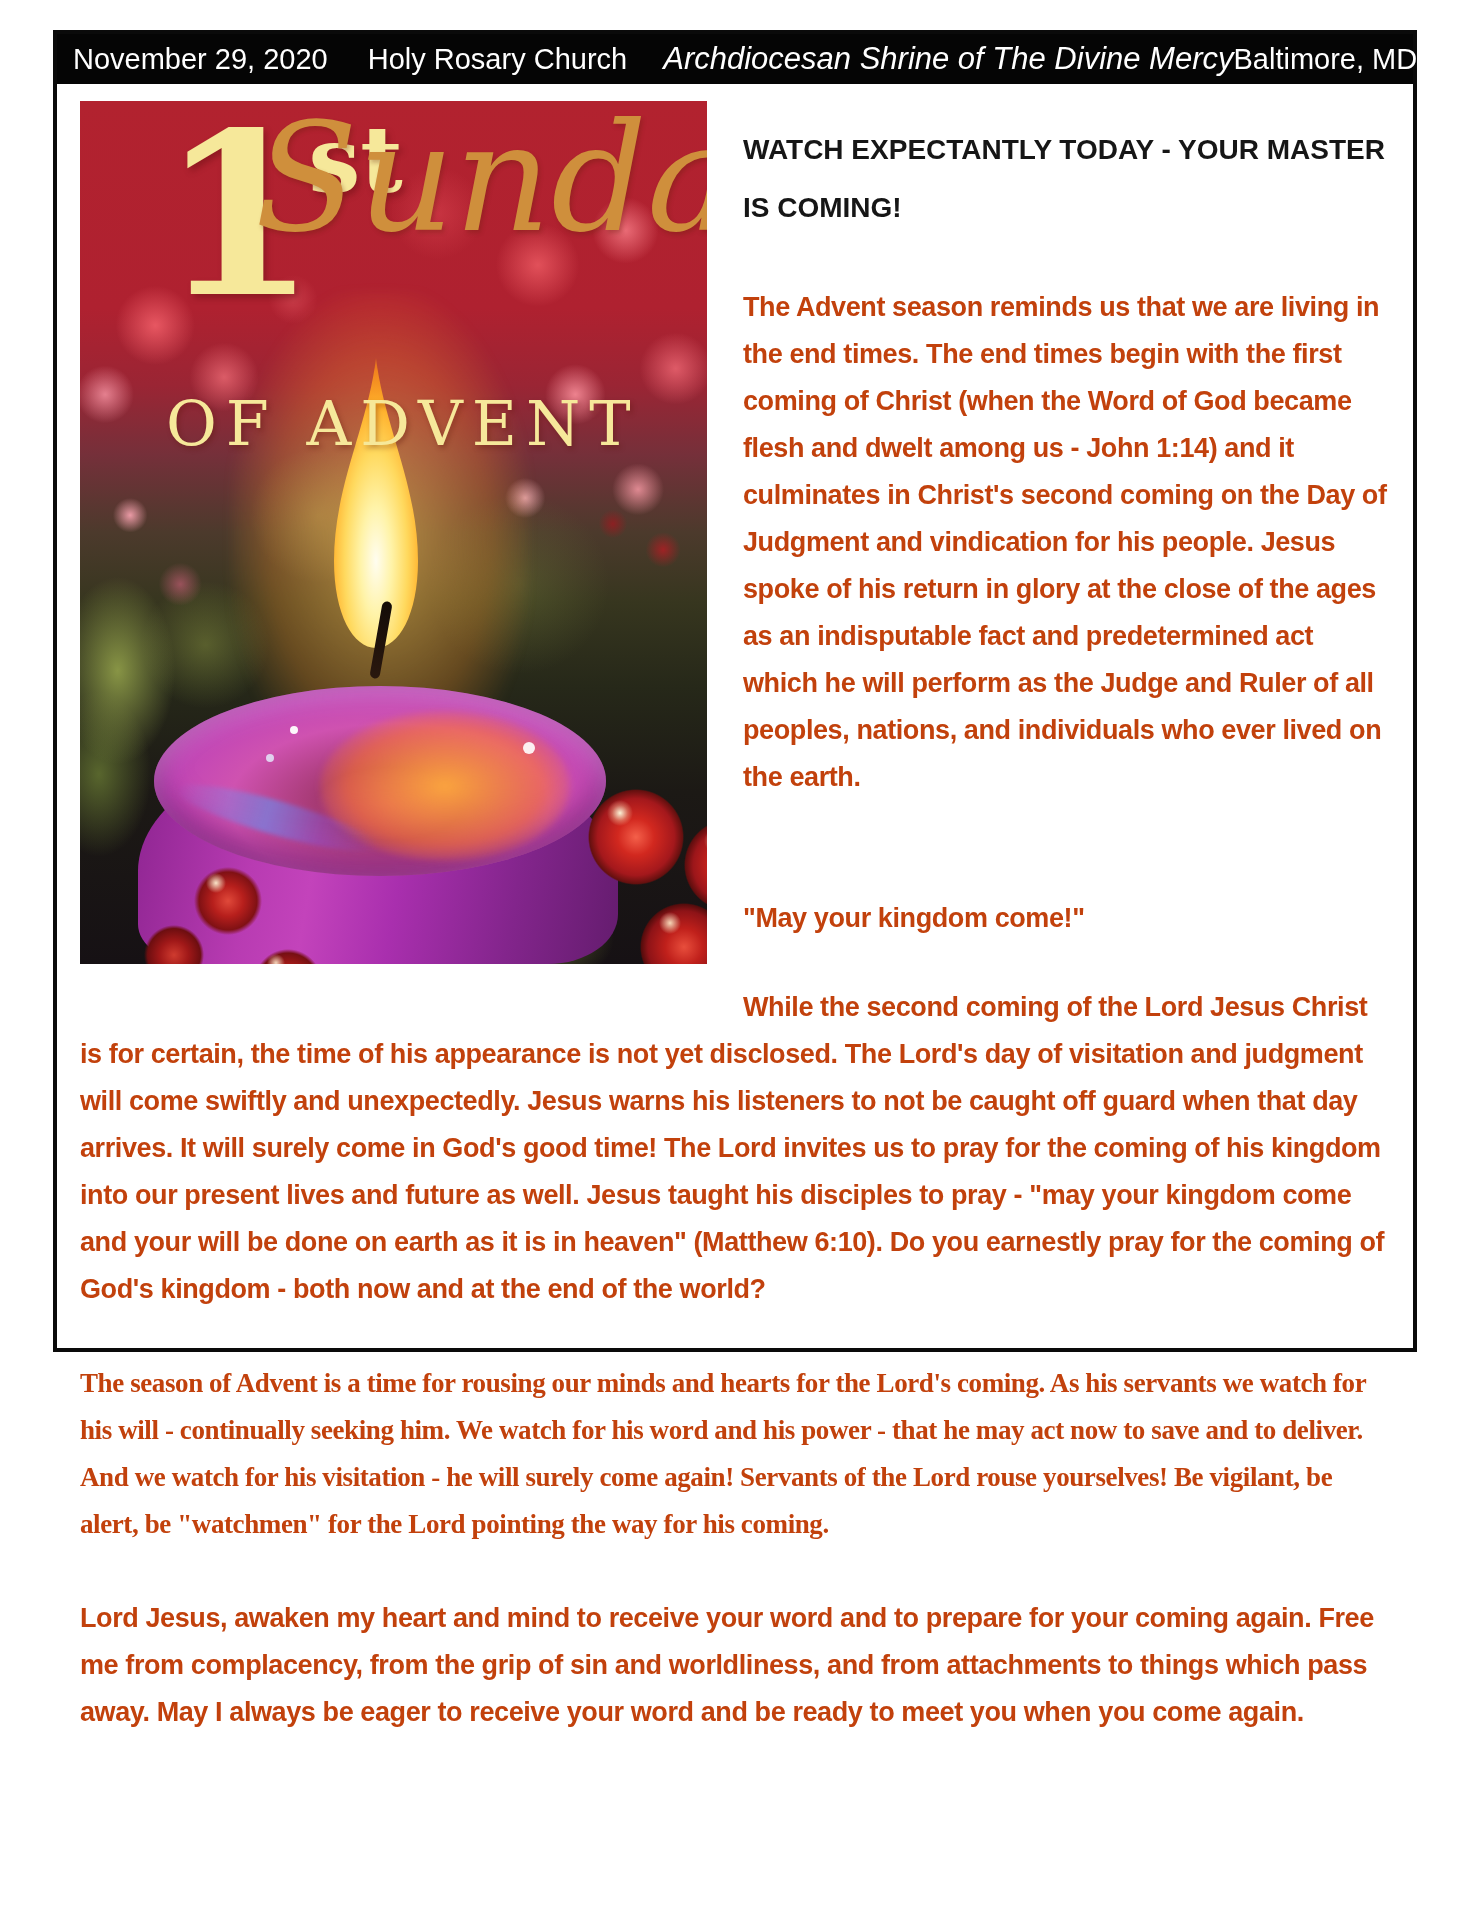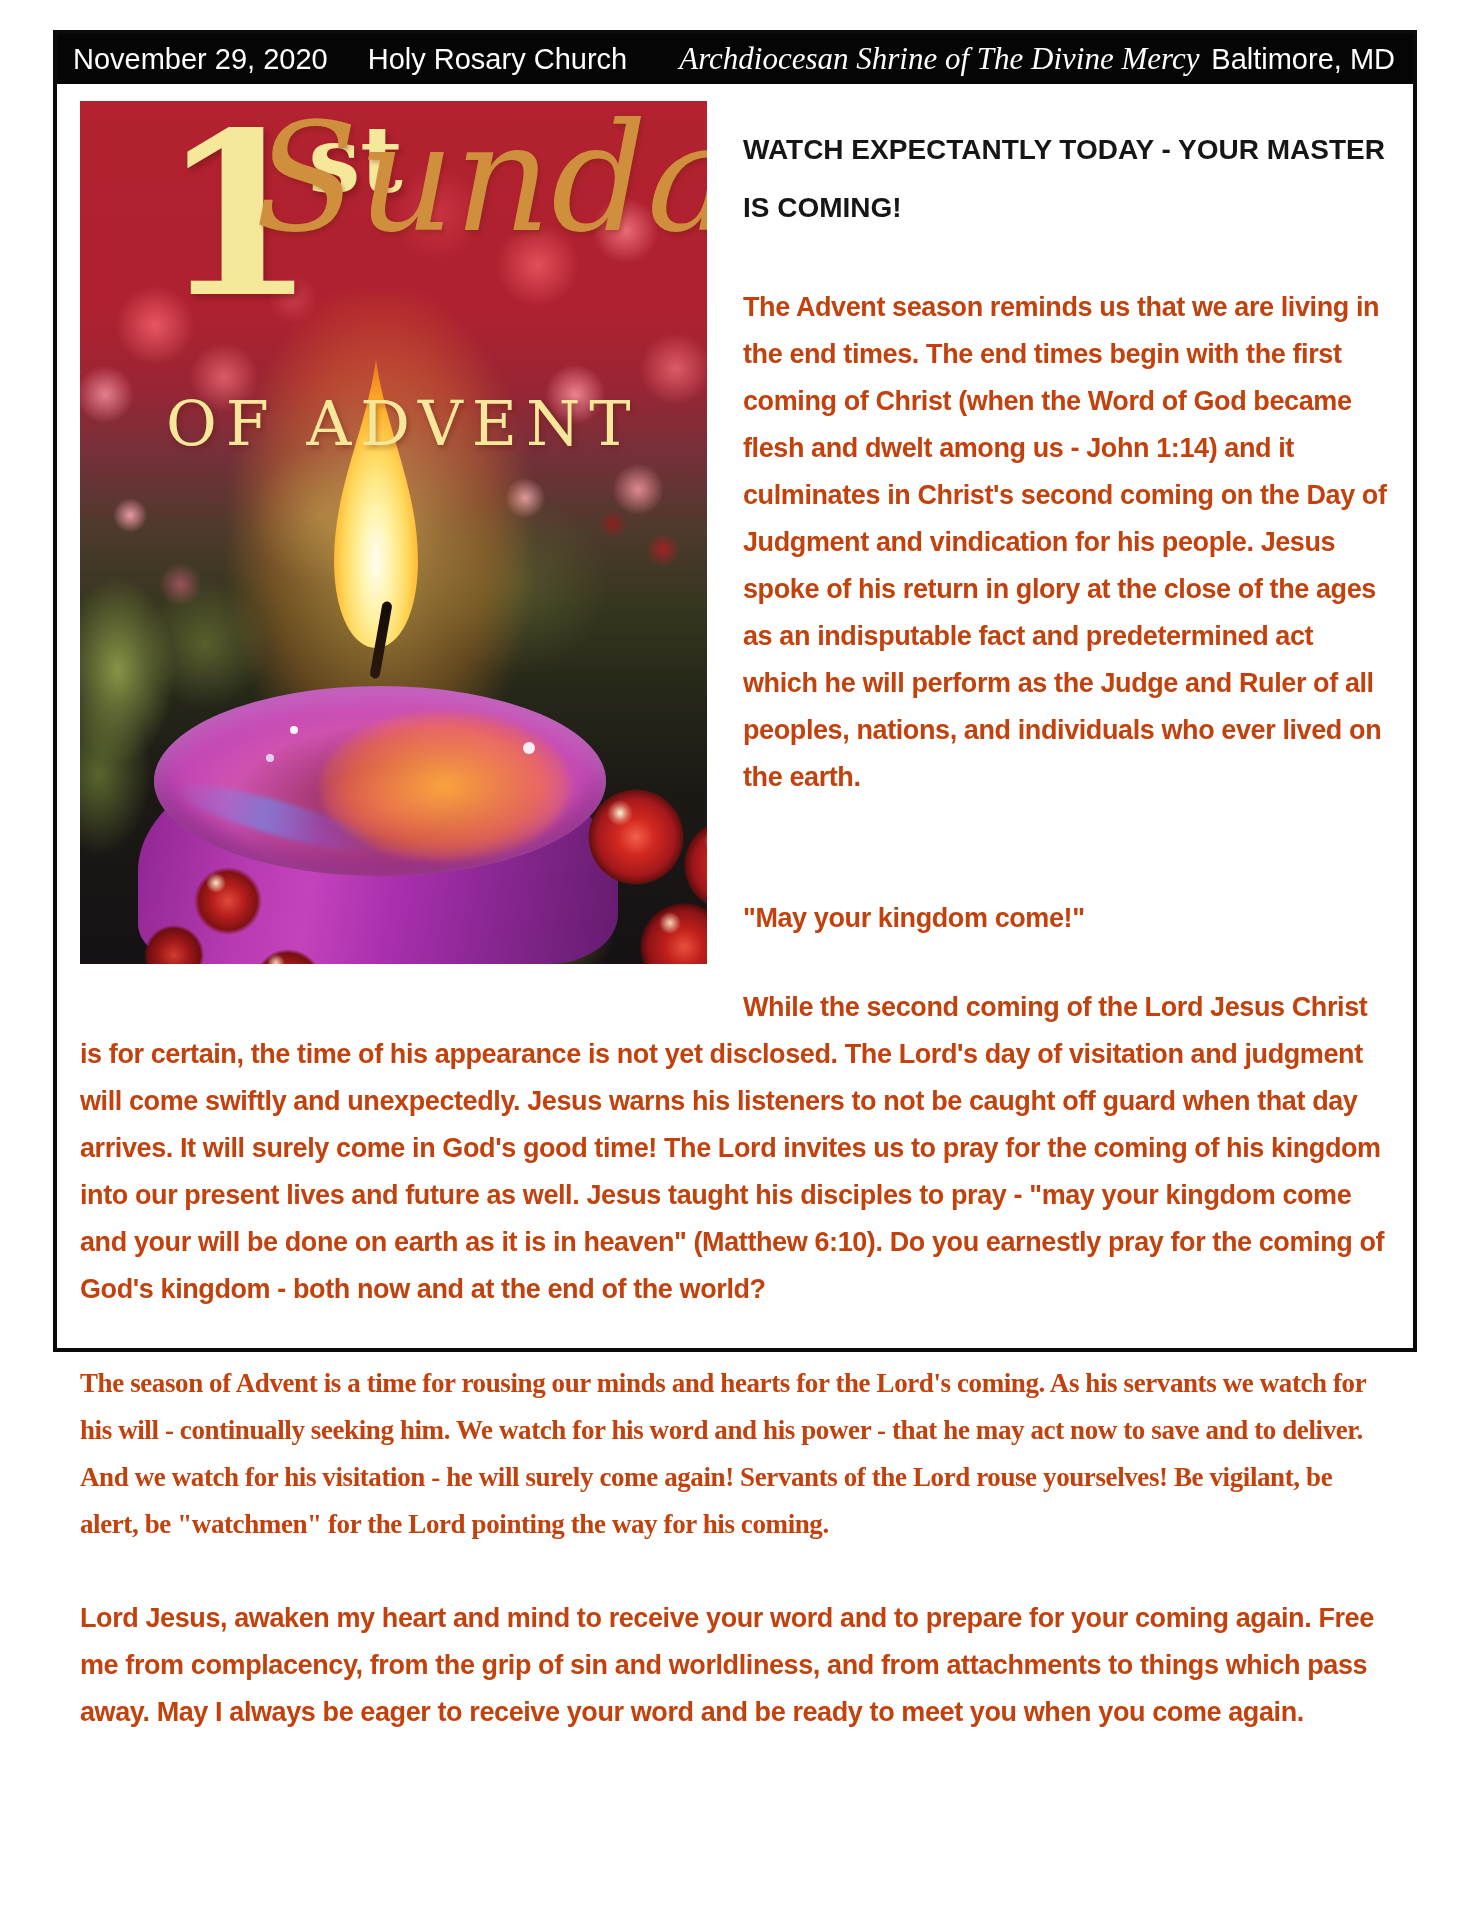--- a/index.html
+++ b/index.html
@@ -11,21 +11,21 @@
     position:absolute;left:53px;top:30px;width:1364px;height:1322px;
     border:4px solid #0a0a0a;box-sizing:border-box;background:#fff;
   }
   
   .header-bar{
     height:50px;background:#050505;color:#ffffff;display:flex;align-items:center;
     font-size:29px;white-space:nowrap;
   }
   .hd-date{margin-left:16px;}
   .hd-church{margin-left:40px;}
-  .hd-shrine{margin-left:52px;font-family:Liberation Serif, serif;font-style:italic;font-size:31px;}
+  .hd-shrine{margin-left:36px;font-family:Liberation Sans, sans-serif;font-style:italic;font-size:31px;}
   .hd-loc{margin-left:auto;margin-right:18px;}
   
   .content{padding:15px 26px 0 23px;overflow:hidden;}
   h1{
     margin:22px 0 16px 0;font-size:28px;line-height:58px;color:#161616;font-weight:bold;
   }
   p{
     margin:0;font-size:27px;line-height:47px;font-weight:bold;color:#c2410c;
     letter-spacing:-0.4px;
   }

